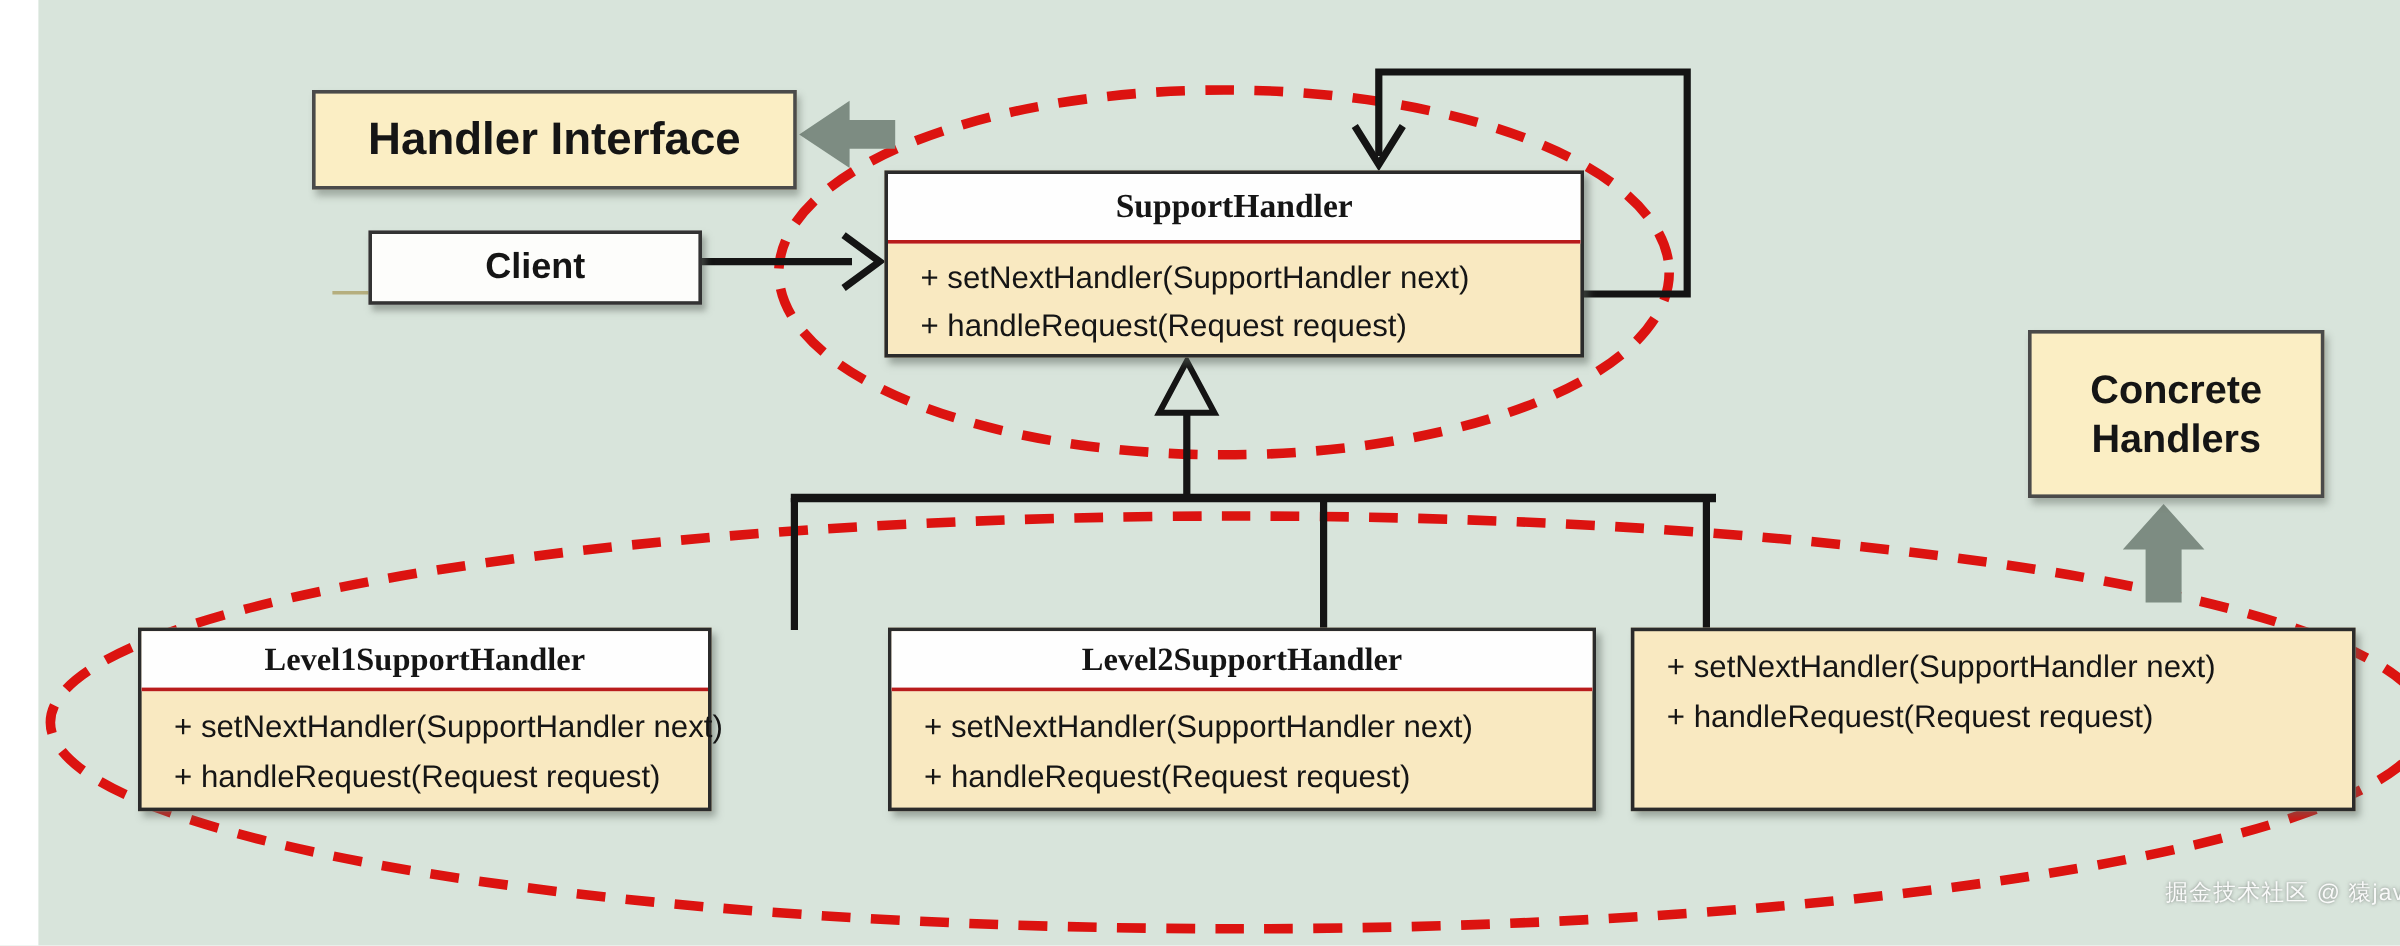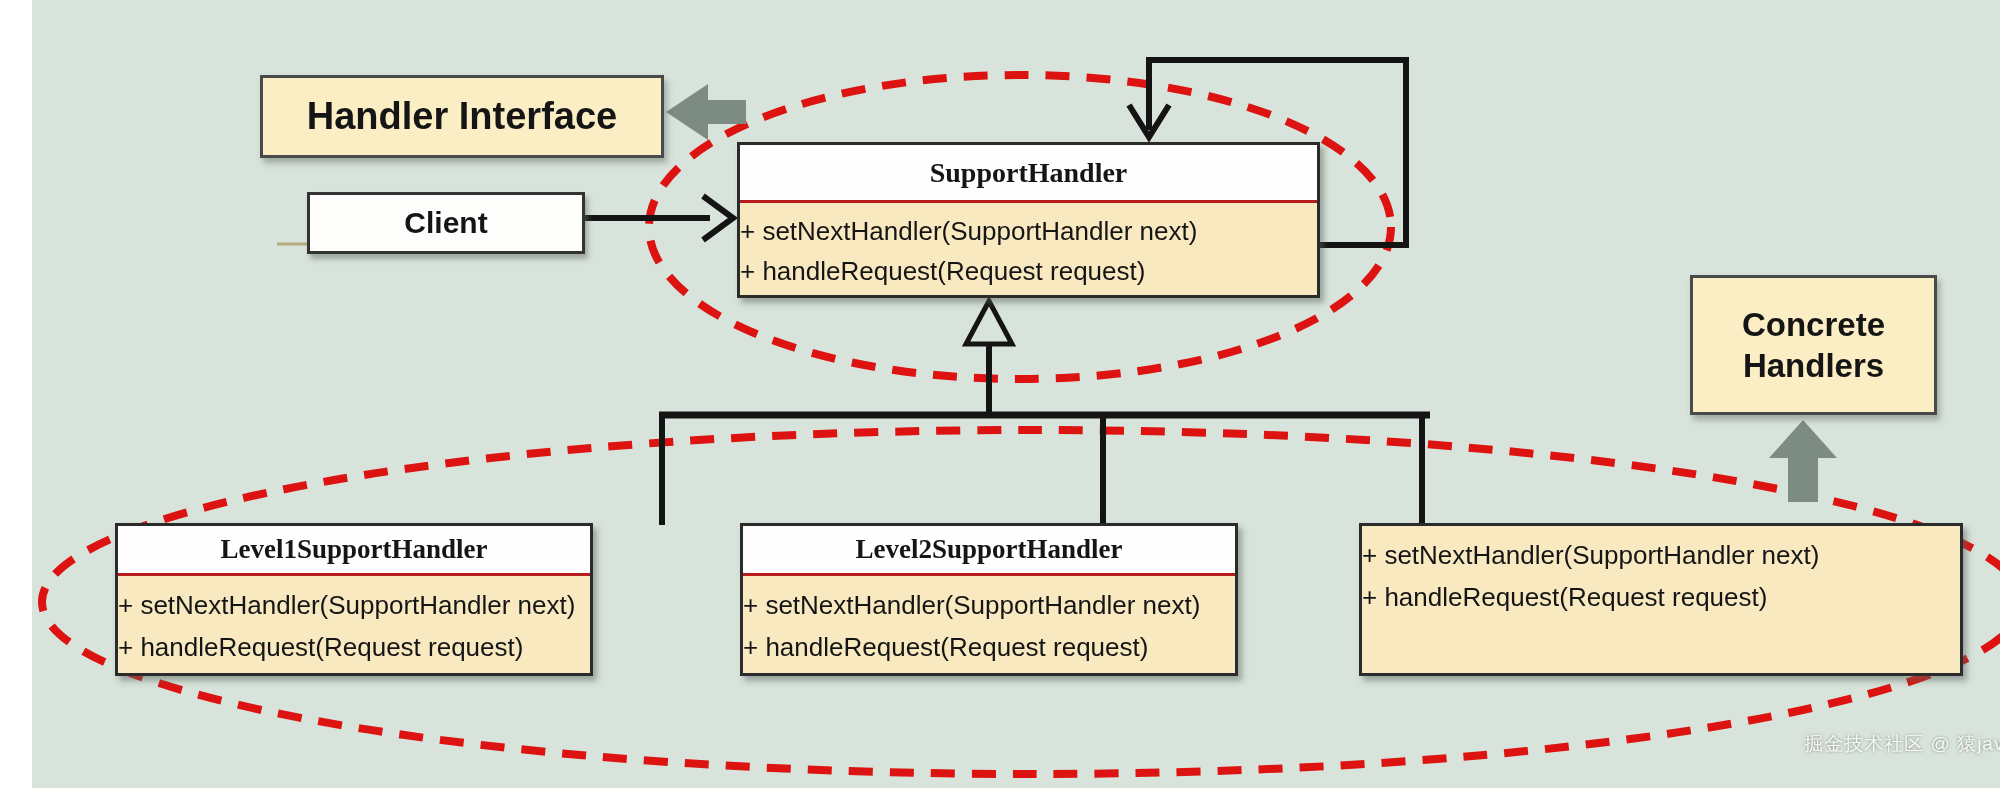--- a/index.html
+++ b/index.html
@@ -75,27 +75,27 @@
     box-sizing: border-box;
     color: var(--text);
   }
   .uml-head {
     background: var(--class_header_fill);
     border-bottom: 3px solid #b91c1c;
     font-weight: bold;
     text-align: left;
     display: flex; align-items: center; justify-content: center; font-family: Liberation Serif, serif;
   }
-  .uml-body { padding: 8px 8px 0 0; }
+  .uml-body { padding: 8px 8px 0 27px; }
   .uml-m { font-size: 26px; line-height: 40px; white-space: nowrap; }
 
   .cls-support { left: 705px; top: 142px; width: 583px; height: 156px; }
   .cls-support .uml-head { height: 55px; font-size: 28px; }
   .cls-l1 { left: 83px;   top: 523px; width: 478px; height: 153px; }
-  .cls-l2 { left: 708px;  top: 523px; width: 498px; height: 153px; }
+  .cls-l2 { left: 708px;  top: 523px; width: 590px; height: 153px; }
   .cls-l3 { left: 1327px; top: 523px; width: 604px; height: 153px; }
   .lvl .uml-head { height: 47px; font-size: 27px; }
   .lvl .uml-m { line-height: 42px; }
 
   .watermark {
     position: absolute;
     right: 16px; top: 731px;
     font-size: 19px;
     color: rgba(255,255,255,0.92);
     text-shadow: 0 0 3px rgba(60,60,60,0.6);

